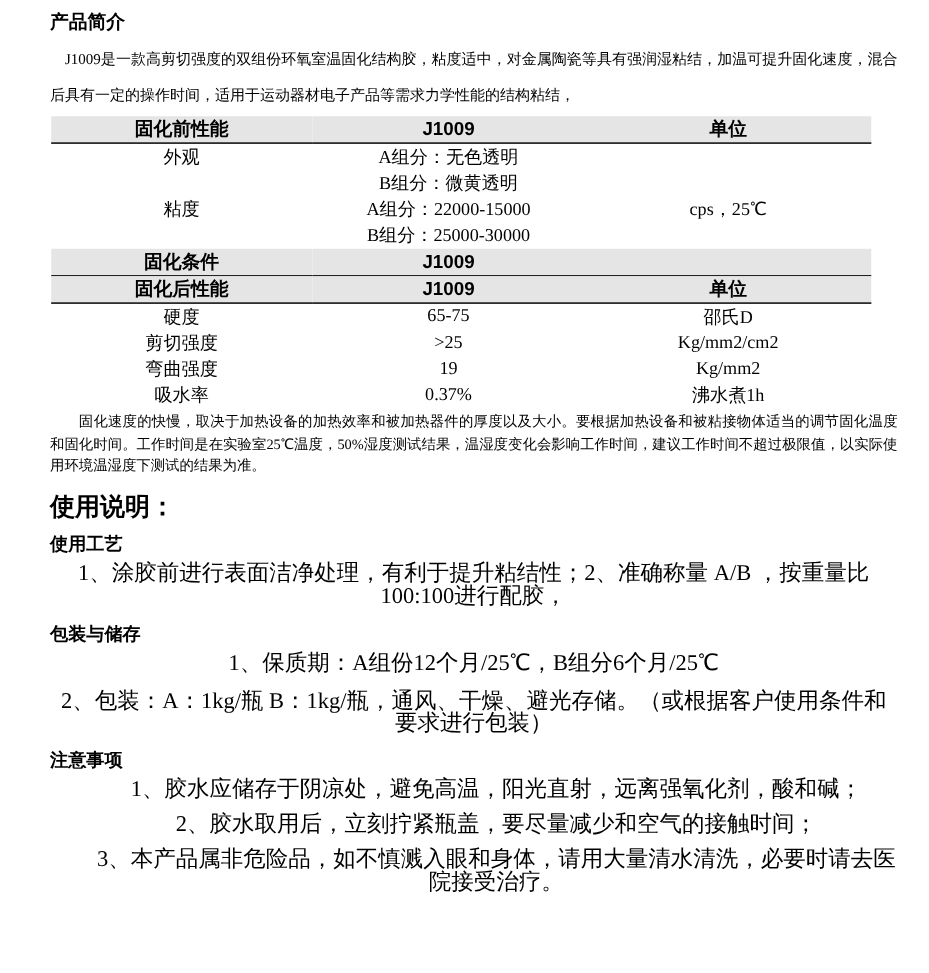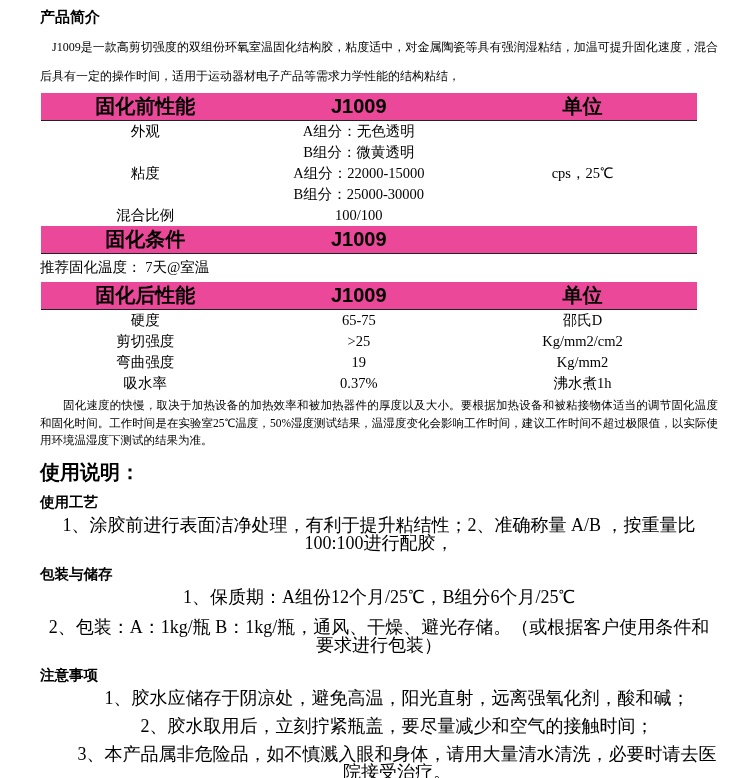--- a/index.html
+++ b/index.html
@@ -24,23 +24,23 @@
 
   table.perf {
     border-collapse: collapse;
     width: 656px; margin-left: 1px;
     table-layout: fixed;
   }
   table.perf col.c0 { width: 31.8%; }
   table.perf col.c1 { width: 33.3%; }
   table.perf col.c2 { width: 34.9%; }
   table.perf th {
-    background: #ec4899;
+    background: #e5e5e5;
     font-family: "Liberation Sans", sans-serif;
-    font-weight: bold; font-size: 20px;
+    font-weight: bold; font-size: 15px;
     height: 21px; padding: 0;
     text-align: center; vertical-align: middle;
     border-bottom: 1.5px solid #222;
   }
   table.perf td {
     font-size: 14.5px; height: 21px; padding: 0;
     text-align: center; vertical-align: middle;
     white-space: nowrap; overflow: hidden;
   }
   p.cure-temp {
@@ -105,44 +105,38 @@
         <tr>
           <td>粘度</td>
           <td>A组分：22000-15000</td>
           <td>cps，25℃</td>
         </tr>
         <tr>
           <td></td>
           <td>B组分：25000-30000</td>
           <td></td>
         </tr>
-        <tr>
-          <td>混合比例</td>
-          <td>100/100</td>
-          <td></td>
-        </tr>
       </tbody>
   </table>
 
   <table class="perf">
     <colgroup>
         <col class="c0">
         <col class="c1">
         <col class="c2">
       </colgroup>
     <thead>
       <tr>
         <th>固化条件</th>
         <th>J1009</th>
         <th></th>
       </tr>
     </thead>
   </table>
 
-  <p class="cure-temp">推荐固化温度： 7天@室温</p>
 
   <table class="perf">
     <colgroup>
         <col class="c0">
         <col class="c1">
         <col class="c2">
       </colgroup>
     <thead>
       <tr>
         <th>固化后性能</th>

